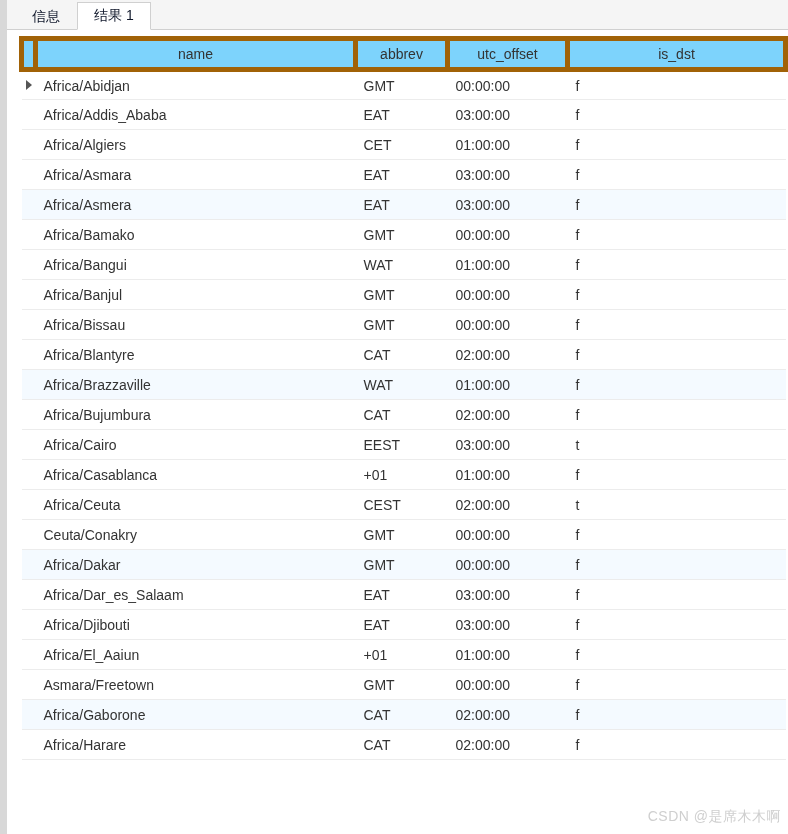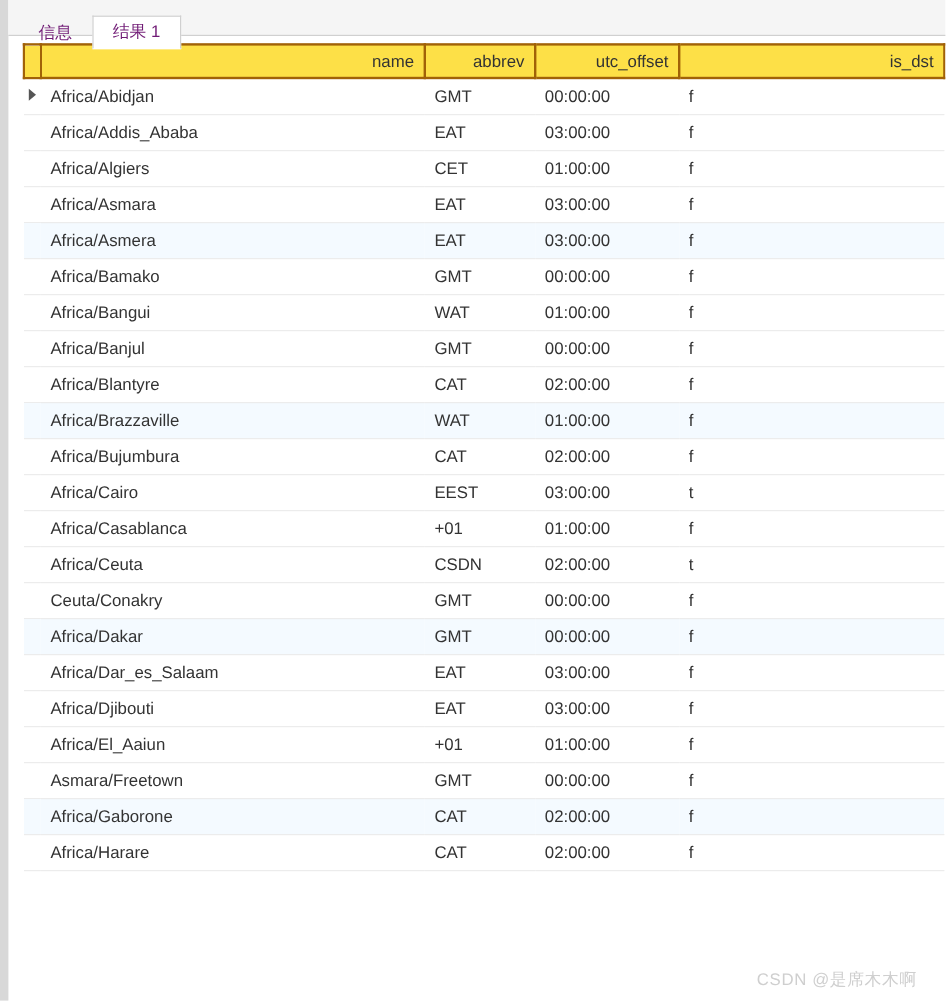--- a/index.html
+++ b/index.html
@@ -31,23 +31,23 @@
       height: 30px;
       align-items: flex-end;
     }
     .tab {
       padding: 5px 16px;
       border: 1px solid transparent;
       border-bottom: none;
       background: transparent;
       cursor: pointer;
       font-size: 14px;
-      color: #701a75;
+      color: #0f172a;
       position: relative;
-      top: 12px;
+      top: 1px;
       height: 28px;
       display: flex;
       align-items: center;
     }
     .tab.active {
       background: #fff;
       border: 1px solid #d0d0d0;
       border-bottom: 1px solid #fff;
       text-align: right;
     }
@@ -55,25 +55,25 @@
       flex: 1;
       overflow: hidden;
       padding: 6px 0 0 12px;
     }
     .grid {
       width: 100%;
       border-collapse: collapse;
       table-layout: fixed;
     }
     .grid th {
-      background: #fde047;
-      text-align: right;
+      background: #7dd3fc;
+      text-align: center;
       font-weight: normal;
       padding: 5px 8px;
-      border: 2px solid #a16207;
+      border: 5px solid #a16207;
       color: #333;
       height: 28px;
     }
     .grid td {
       padding: 5px 8px;
       border-bottom: 1px solid #ececec;
       height: 30px;
       color: #333;
       white-space: nowrap;
       overflow: hidden;
@@ -108,21 +108,21 @@
     .row-marker .tri {
       display: inline-block;
       width: 0;
       height: 0;
       border-top: 5px solid transparent;
       border-bottom: 5px solid transparent;
       border-left: 6px solid #555;
     }
     .watermark {
       position: absolute;
-      right: 24px;
+      right: 7px;
       bottom: 8px;
       color: #cfcfcf;
       font-size: 14px;
       letter-spacing: 0.5px;
       pointer-events: none;
     }
   </style>
 </head>
 <body>
 
@@ -202,20 +202,27 @@
           </tr>
           <tr>
             <td class="row-marker"></td>
             <td>Africa/Banjul</td>
             <td>GMT</td>
             <td>00:00:00</td>
             <td>f</td>
           </tr>
           <tr>
             <td class="row-marker"></td>
+            <td>Africa/Bissau</td>
+            <td>GMT</td>
+            <td>00:00:00</td>
+            <td>f</td>
+          </tr>
+          <tr>
+            <td class="row-marker"></td>
             <td>Africa/Blantyre</td>
             <td>CAT</td>
             <td>02:00:00</td>
             <td>f</td>
           </tr>
           <tr class="alt-highlight">
             <td class="row-marker"></td>
             <td>Africa/Brazzaville</td>
             <td>WAT</td>
             <td>01:00:00</td>
@@ -238,21 +245,21 @@
           <tr>
             <td class="row-marker"></td>
             <td>Africa/Casablanca</td>
             <td>+01</td>
             <td>01:00:00</td>
             <td>f</td>
           </tr>
           <tr>
             <td class="row-marker"></td>
             <td>Africa/Ceuta</td>
-            <td>CSDN</td>
+            <td>CEST</td>
             <td>02:00:00</td>
             <td>t</td>
           </tr>
           <tr>
             <td class="row-marker"></td>
             <td>Ceuta/Conakry</td>
             <td>GMT</td>
             <td>00:00:00</td>
             <td>f</td>
           </tr>

